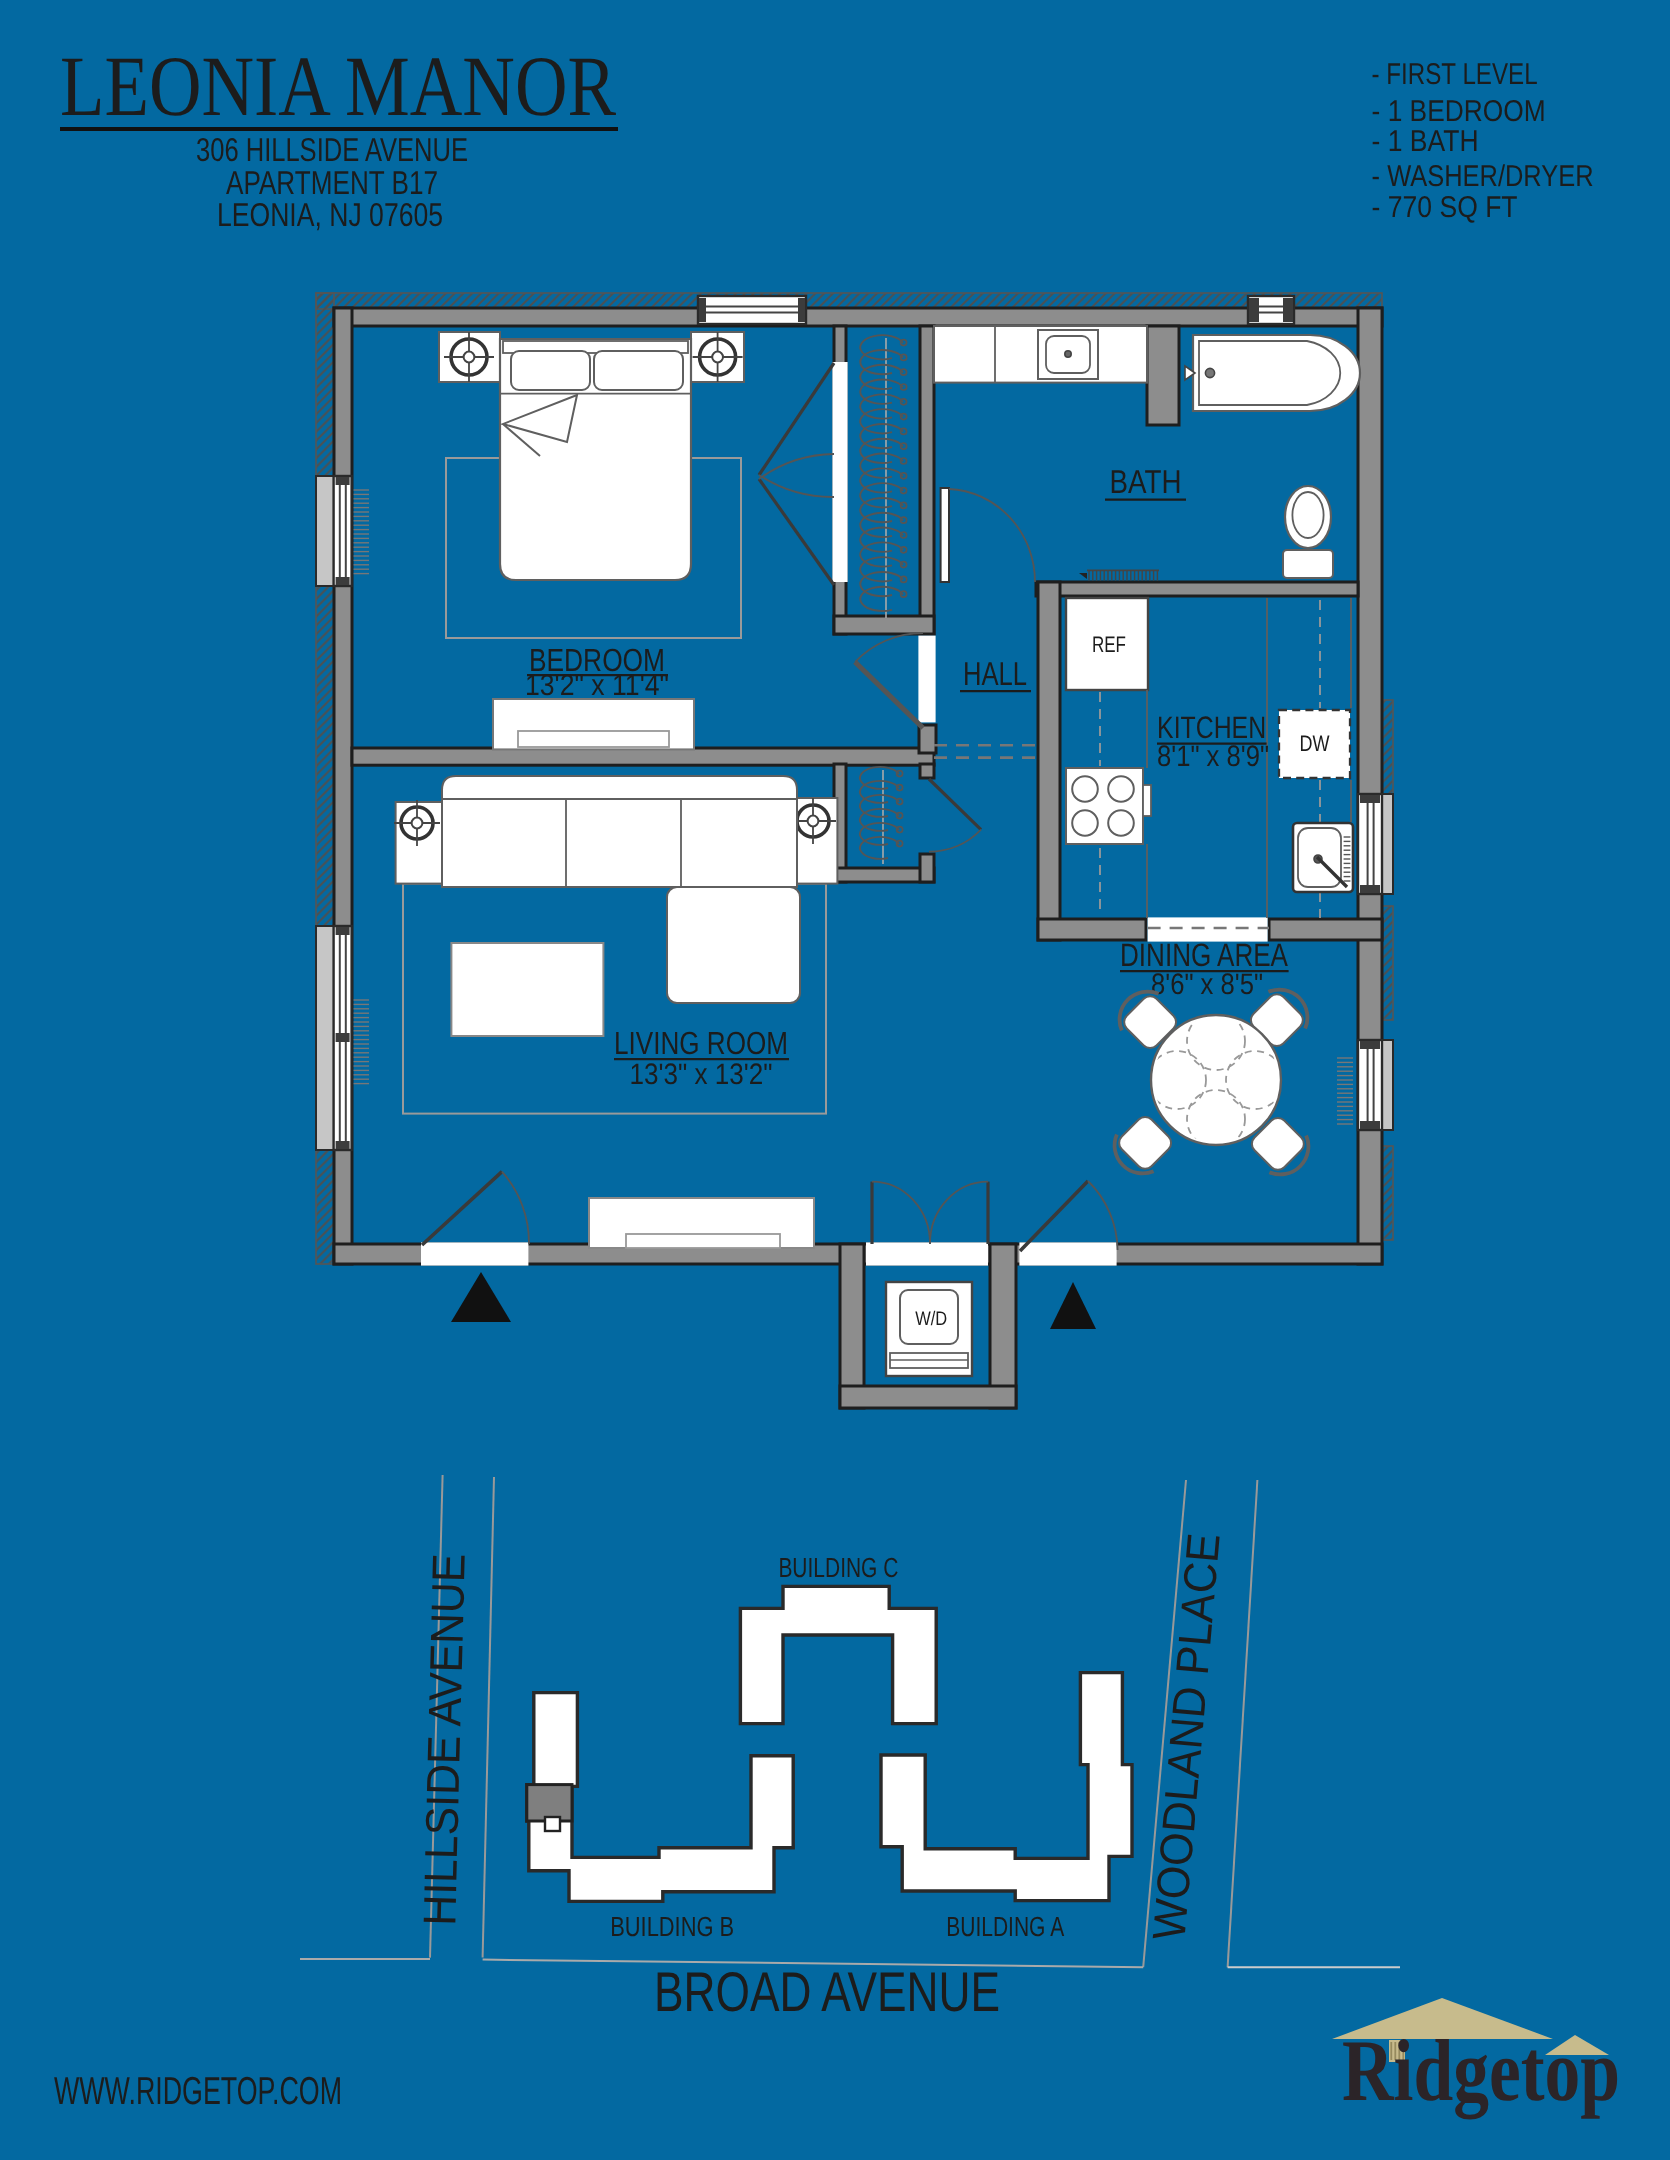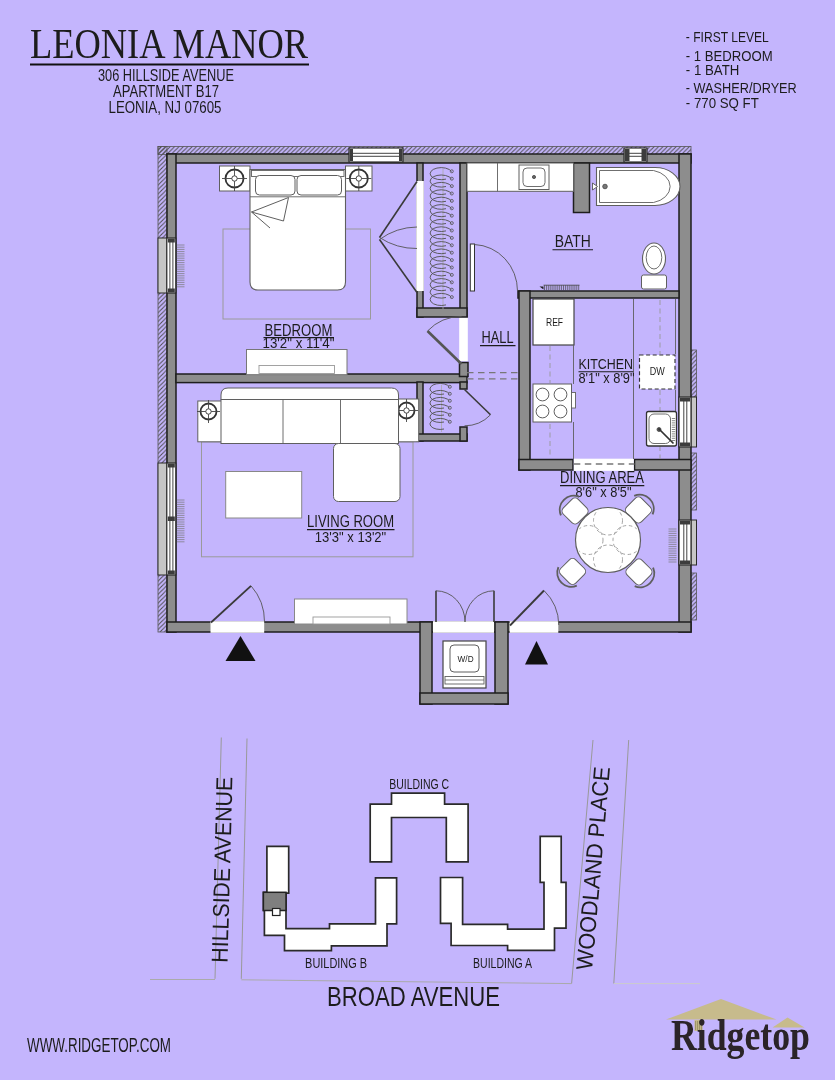--- a/index.html
+++ b/index.html
@@ -1,16 +1,16 @@
 <!DOCTYPE html>
 <html><head>
 <meta charset="utf-8">
 <style>
 html,body { margin:0; padding:0; background:#ffffff; }
-#page { position:relative; width:835px; height:1080px; background:#c4b5fd; overflow:hidden; transform: translateZ(0); }
+#page { position:relative; width:835px; height:1080px; background:#0369a1; overflow:hidden; transform: translateZ(0); }
 </style>
 </head>
 <body>
 <div id="page">
 <svg width="835" height="1080" viewBox="0 0 835 1080" xmlns="http://www.w3.org/2000/svg">
 <defs>
 <pattern id="ht" patternUnits="userSpaceOnUse" width="4.4" height="4.4">
 <path d="M0,4.4 L4.4,0" stroke="#4f4f4f" stroke-width="1.0" fill="none"></path>
 <path d="M-2.2,2.2 L2.2,-2.2" stroke="#4f4f4f" stroke-width="1.0" fill="none"></path>
 <path d="M2.2,6.6 L6.6,2.2" stroke="#4f4f4f" stroke-width="1.0" fill="none"></path>

